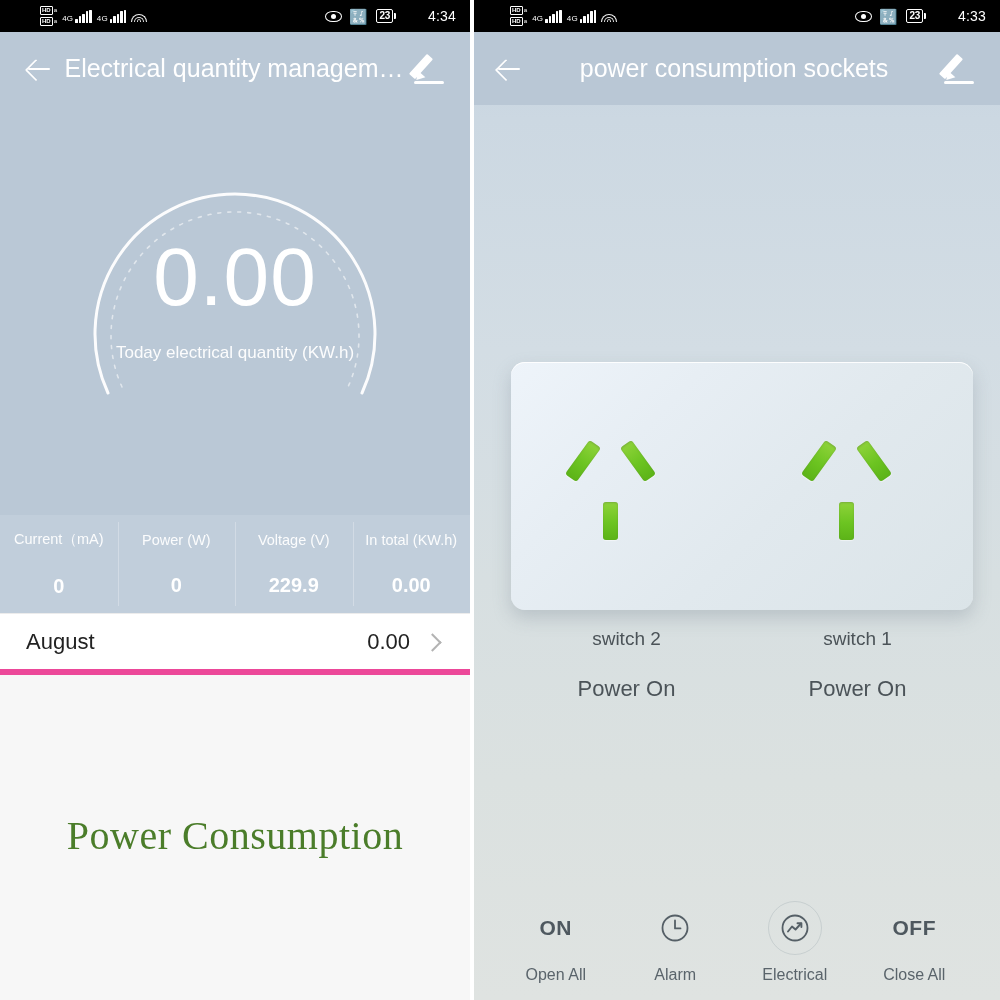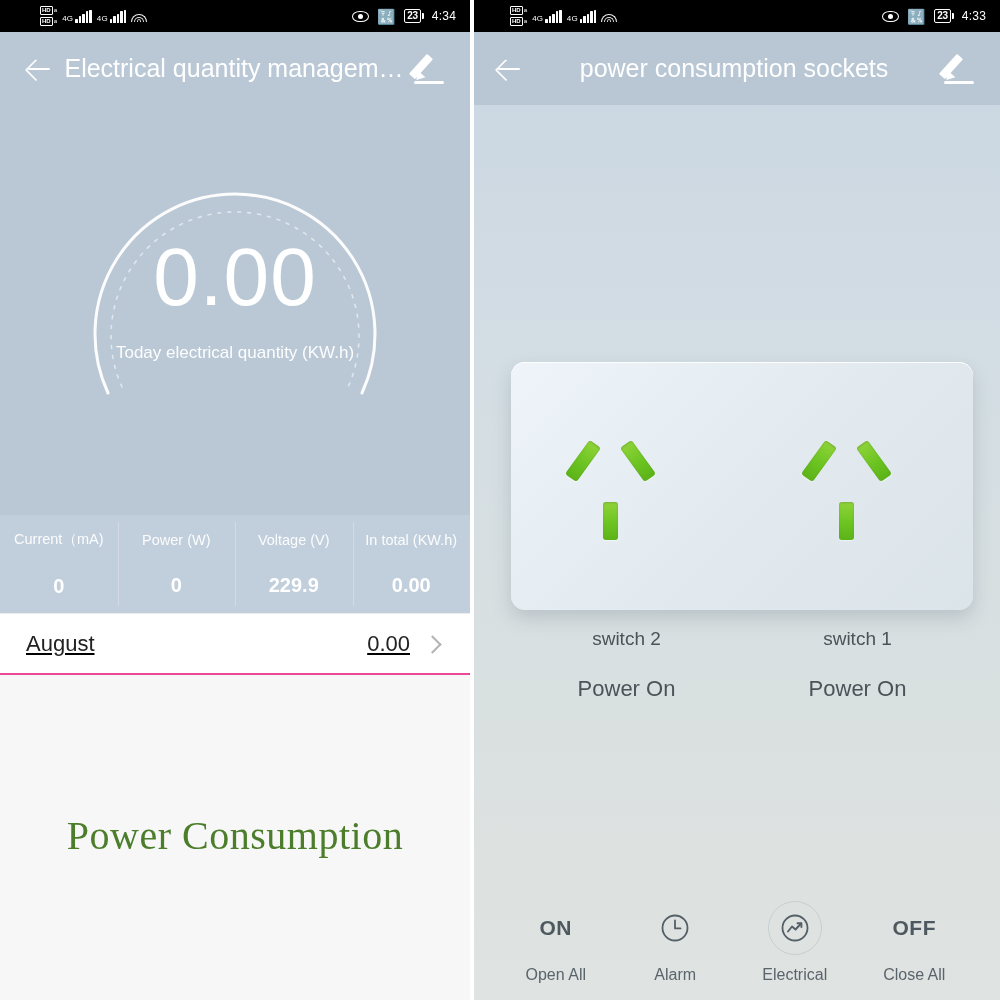--- a/index.html
+++ b/index.html
@@ -48,21 +48,21 @@
   .wifi span:nth-child(3){ width:4px; height:2.5px; opacity:.85; }
   .eye { position:relative; width:17px; height:11px; }
   .eye .o { position:absolute; inset:0; border:1.5px solid #fff; border-radius:50% / 55%; }
   .eye .p { position:absolute; left:50%; top:50%; width:5px; height:5px; margin:-2.5px 0 0 -2.5px;
             background:#fff; border-radius:50%; }
   .bt { font-size:15px; line-height:15px; }
   .batt { position:relative; display:flex; align-items:center; }
   .batt .body { border:1.5px solid #fff; border-radius:2px; padding:0 2px;
      font-size:10px; font-weight:bold; line-height:12px; letter-spacing:-.3px; }
   .batt .tip { width:2px; height:6px; background:#fff; margin-left:1px; border-radius:0 1px 1px 0; }
-  .clock { font-size:12px; }
+  .clock { font-size:14px;margin-left:24px; }
 
   
   .appbar {
     height:73px; display:flex; align-items:center; padding:0 22px;
     background:#bac8d6;
   }
   .panel-right .appbar { background:#b9c7d5; }
   .backarrow { width:34px; height:34px; position:relative; flex:none; cursor:pointer; }
   .backarrow:before { content:""; position:absolute; left:6px; top:16px; width:22px; height:2.5px;
      background:#fff; border-radius:2px; }
@@ -97,21 +97,21 @@
           color:#ffffff; position:relative;gap:12px; }
   .stat + .stat:before { content:""; position:absolute; left:0; top:7px; bottom:7px; width:1px;
           background:rgba(255,255,255,.28); }
   .stat-label { font-size:14.5px; font-weight:400; opacity:.95; }
   .stat-value { font-size:20px; font-weight:bold; margin-top:14px; }
 
   
   .list-head { height:48px; display:flex; align-items:center; padding:0 26px;
      background:#f7f7f7; color:#6d6d6d; font-size:17px; }
   .list-row { height:62px; display:flex; align-items:center; padding:0 26px;
-     background:#ffffff; border-top:1px solid #ececec; border-bottom:2px solid #ec4899; cursor:pointer;text-decoration:underline; }
+     background:#ffffff; border-top:1px solid #ececec; border-bottom:6px solid #ec4899; cursor:pointer; }
   .list-row .name { font-size:22px; color:#222; }
   .list-row .val { margin-left:auto; font-size:22px; color:#222; }
   .chev { width:20px; height:20px; margin-left:14px; position:relative; }
   .chev:after { content:""; position:absolute; left:2px; top:4px; width:11px; height:11px;
      border-top:2px solid #b3b3b3; border-right:2px solid #b3b3b3; transform:rotate(45deg); }
 
   
   .caption { position:absolute; left:0; right:0; top:812px; text-align:center;
      color:#4b7d2a; font-family:"Liberation Serif", serif; font-size:40px; letter-spacing:.5px; }
 

